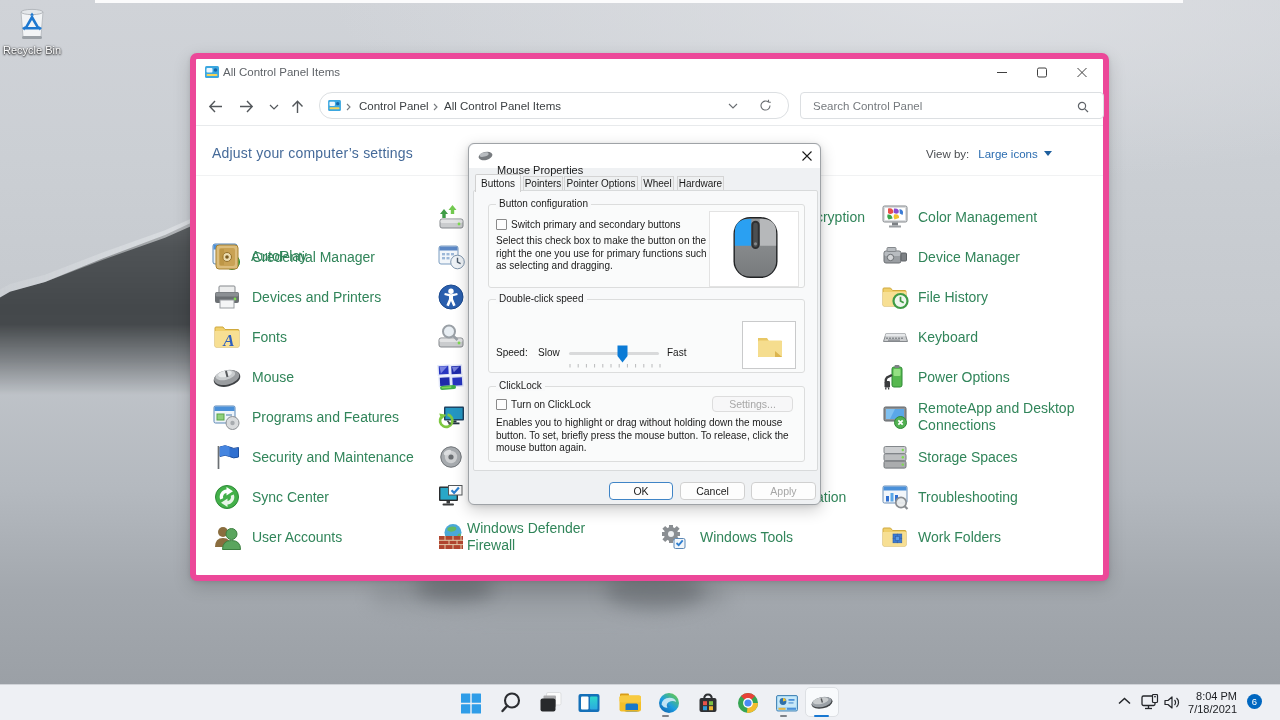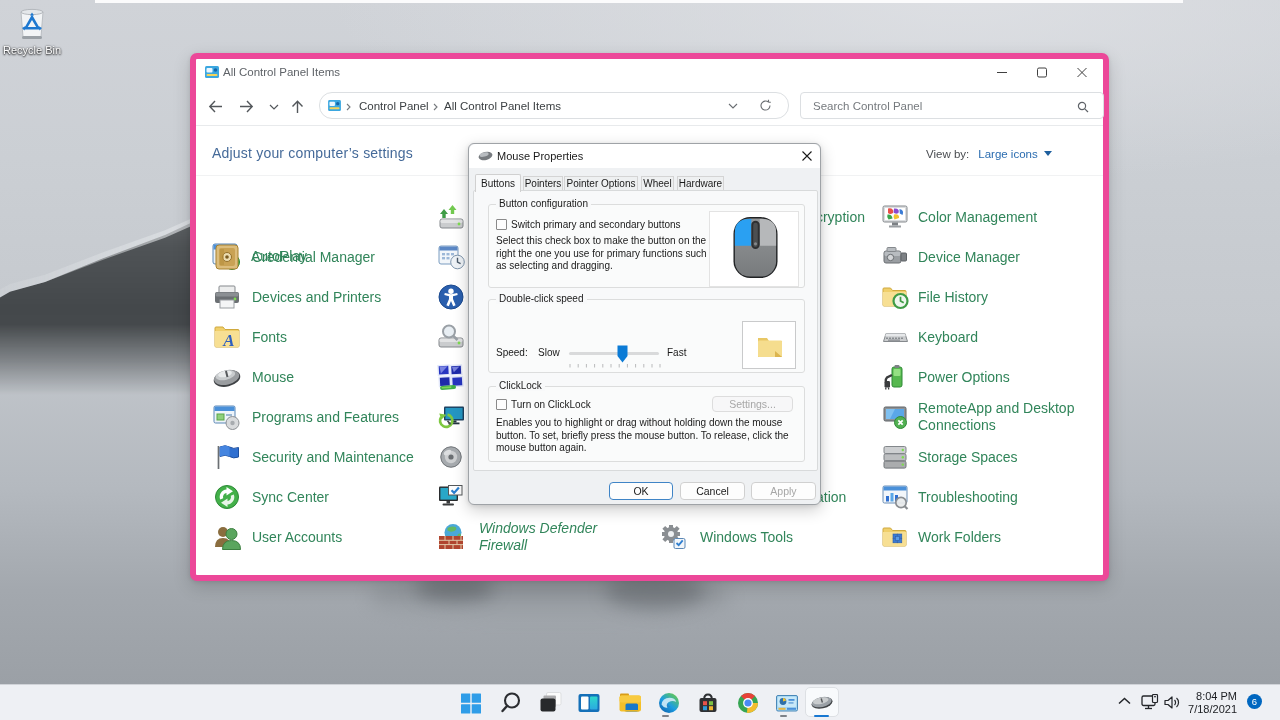--- a/index.html
+++ b/index.html
@@ -58,21 +58,21 @@
 
 .item { position:absolute; }
 .item .ic { position:absolute; left:0; top:0; width:30px; height:30px; }
 .item .tx { position:absolute; left:40px; top:50%; transform:translateY(-50%); font-size:14px; color:#31855a; white-space:nowrap; }
 .item .tx2 { position:absolute; left:40px; font-size:14px; color:#31855a; white-space:nowrap; line-height:17px; top:50%; transform:translateY(-50%); }
 
 #dlg { position:absolute; left:468px; top:143px; width:353px; height:362px;
   background:#eff1f3; border:1px solid #9fa3a7; border-radius:6px;
   box-shadow: 0 5px 16px rgba(0,0,0,.20), 0 1px 4px rgba(0,0,0,.10); overflow:hidden; }
 #dlg .dtitle { position:absolute; left:0; top:0; width:100%; height:24px; background:#fff; border-radius:7px 7px 0 0; }
-#dlg .dtitle span { position:absolute; left:28px; top:6px; font-size:11px; color:#1a1a1a; }
+#dlg .dtitle span { position:absolute; left:28px; top:20px; font-size:11px; color:#1a1a1a; }
 .tab { position:absolute; font-size:10px; color:#1a1a1a; text-align:center; }
 .tab.on { background:#f8f9fa; border:1px solid #d0d0d0; border-bottom:none; border-radius:2px 2px 0 0; z-index:3; height:18px !important; }
 .tab.off { background:#eef0f1; border:1px solid #d4d4d4; border-bottom:none; }
 #dpage { position:absolute; left:4px; top:46px; width:345px; height:281px; background:#f8f9fa; border:1px solid #d8dadb; border-radius:2px; }
 .grp { position:absolute; left:19px; width:317px; border:1px solid #dcdddd; border-radius:3px; background:#fafbfb; }
 .grplbl { position:absolute; left:27px; font-size:10px; color:#1a1a1a; background:#f8f9fa; padding:0 3px; z-index:2; }
 .cb { position:absolute; width:11px; height:11px; border:1px solid #8a8a8a; background:#fdfdfd; border-radius:1px; }
 .dt { position:absolute; font-size:10px; color:#1a1a1a; line-height:12.6px; white-space:nowrap; }
 .btn { position:absolute; height:18px; background:#fdfdfd; border:1px solid #d0d0d0; border-radius:4px; font-size:10.5px; color:#1a1a1a; text-align:center; line-height:16px; }
 
@@ -356,21 +356,21 @@
             <line x1="9" y1="14" x2="9" y2="18.3"></line>
             <line x1="17" y1="14" x2="17" y2="18.3"></line>
             <line x1="13" y1="18.3" x2="13" y2="22.6"></line>
             <line x1="21" y1="18.3" x2="21" y2="22.6"></line>
             <line x1="9" y1="22.6" x2="9" y2="27"></line>
             <line x1="17" y1="22.6" x2="17" y2="27"></line>
             <line x1="25" y1="14" x2="25" y2="18.3"></line>
             <line x1="25" y1="22.6" x2="25" y2="27"></line>
           </g>
         </svg>
-        <div class="tx2" style="left:43px;font-style:italic;">Windows Defender<br>Firewall</div>
+        <div class="tx2" style="left:31px;">Windows Defender<br>Firewall</div>
       </div>
 <div class="item" style="left:462px; top:142.5px; width:220px; height:30px;">
         <div class="tx" style="left:42px;">BitLocker Drive Encryption</div>
       </div>
 
 <div class="item" style="left:462px; top:422.5px; width:220px; height:30px;">
         <div class="tx" style="left:42px;">Taskbar and Navigation</div>
       </div>
 <div class="item" style="left:462px; top:462.5px; width:220px; height:30px;">
         <svg class="ic" width="30" height="30" viewBox="0 0 30 30">

